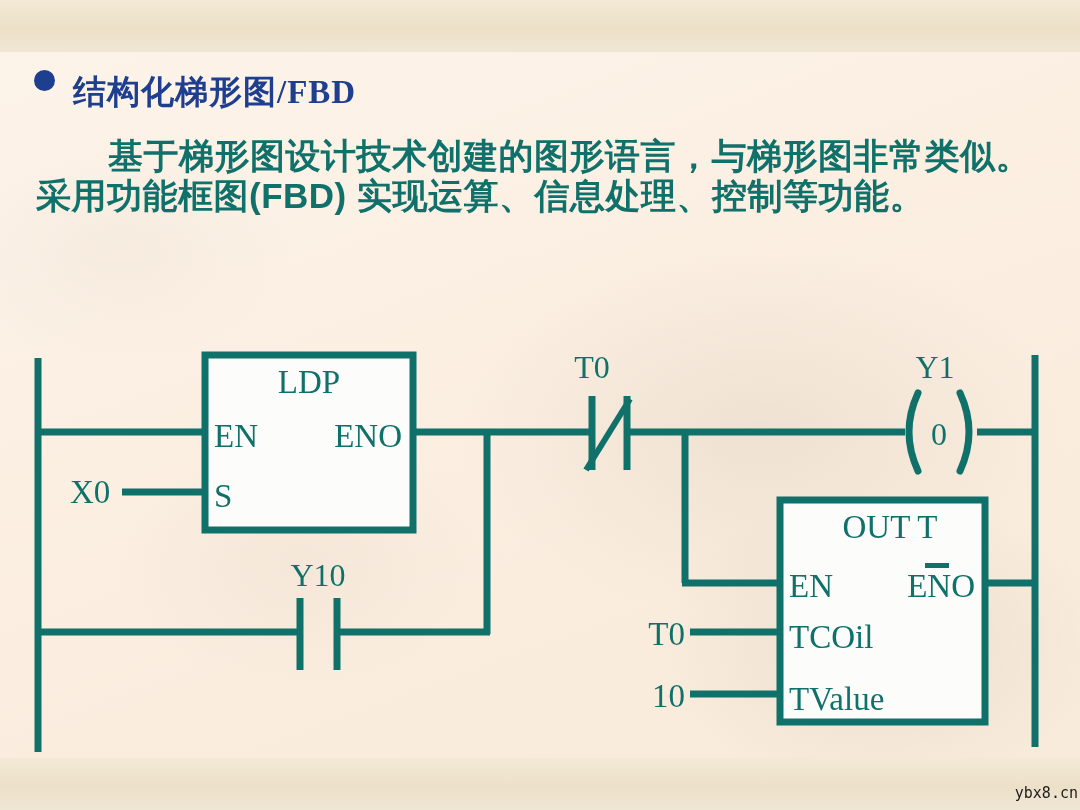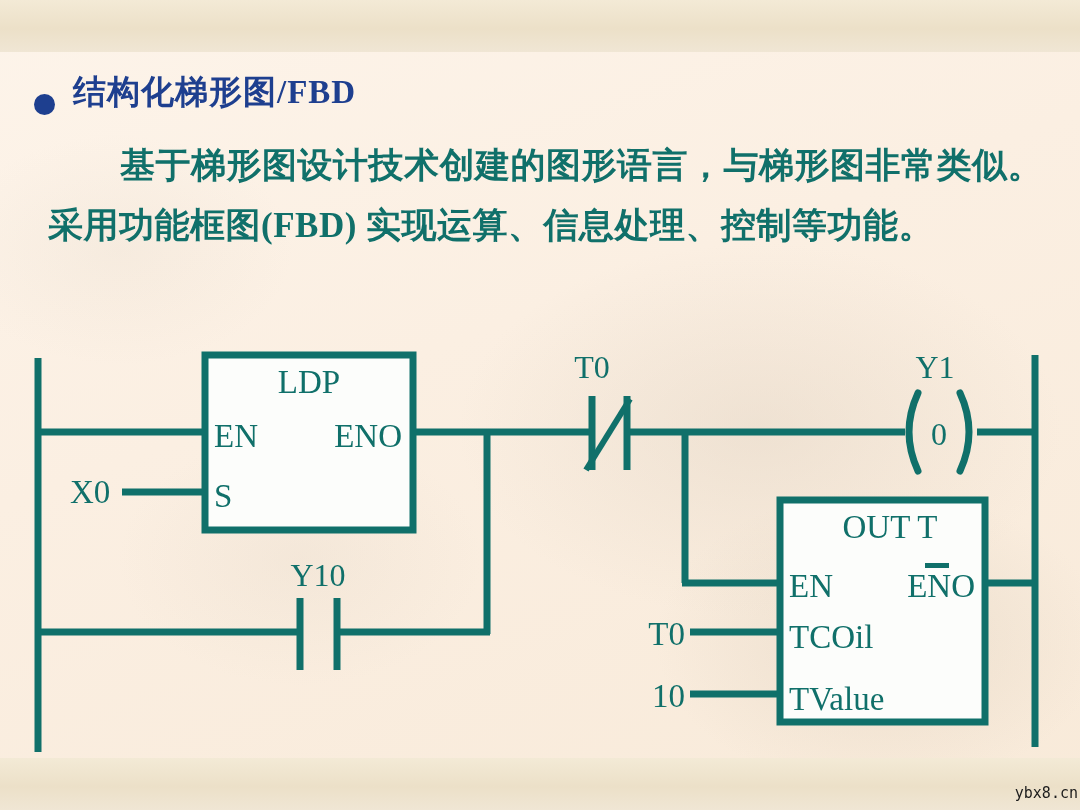--- a/index.html
+++ b/index.html
@@ -41,21 +41,21 @@
     inset: 0;
     background: linear-gradient(180deg, #f3ead6 0%, #ece0c8 55%, #f0e6d4 100%);
   }
 
   
   .bullet-row {
     position: absolute;
     left: 34px;
     top: 70px;
     display: flex;
-    align-items: flex-end;
+    align-items: flex-start;
   }
   .bullet-dot {
     width: 21px;
     height: 21px;
     border-radius: 50%;
     background: #1e3f8f;
     margin-right: 18px;
     flex: none;
   }
   .heading-text {
@@ -63,28 +63,28 @@
     font-size: 33px;
     font-weight: bold;
     color: #1e3f8f;
     white-space: nowrap;
     letter-spacing: 1px;
   }
 
   
   .body-para {
     position: absolute;
-    left: 48px;
+    left: 36px;
     top: 136px;
     width: 1000px;
-    font-family: Liberation Serif, serif;
+    font-family: Liberation Sans, sans-serif;
     font-size: 35px;
     font-weight: bold;
     color: #10706a;
-    line-height: 60px;
+    line-height: 40px;
     text-indent: 72px;
     letter-spacing: 0.5px;
   }
 
   
   #ladder {
     position: absolute;
     left: 0;
     top: 0;
     width: 1080px;

